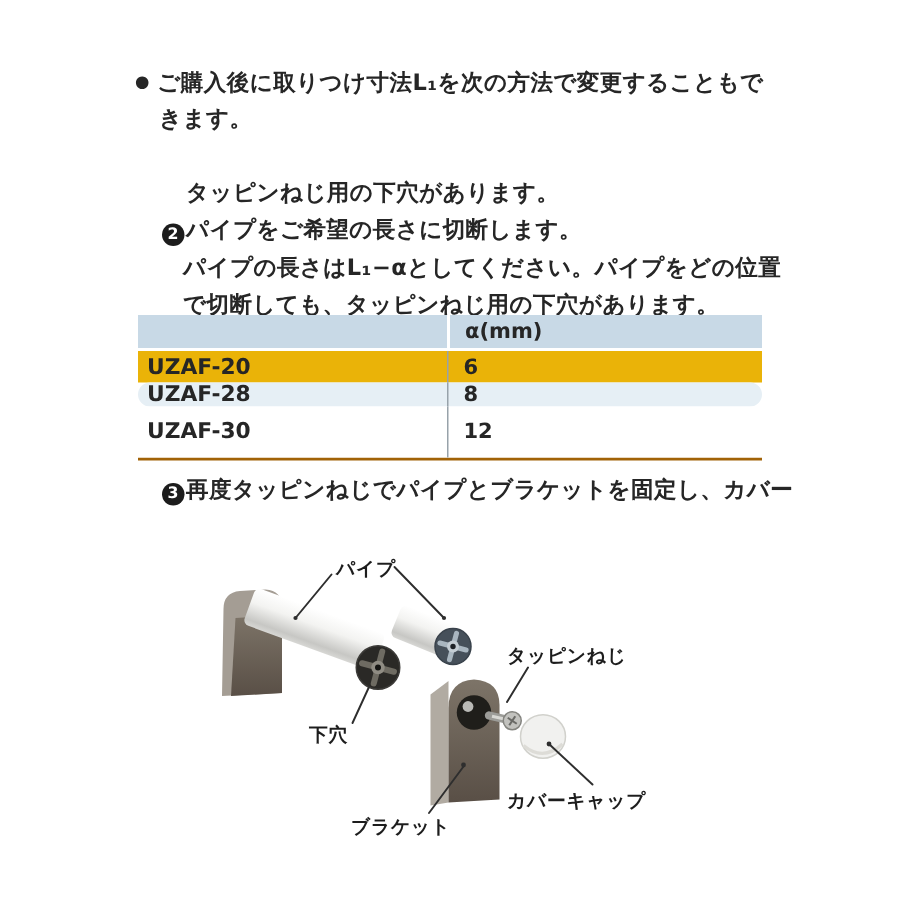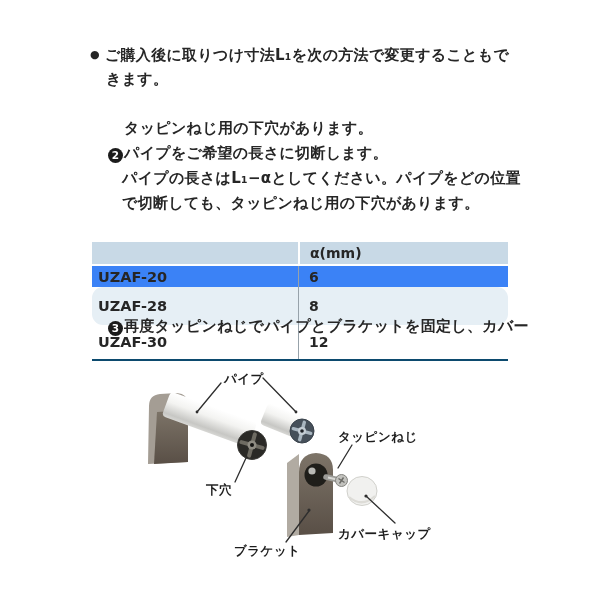--- a/index.html
+++ b/index.html
@@ -13,26 +13,26 @@
   }
   .bullet{font-size:11px;vertical-align:2px;margin-right:5px;}
   .badge{
     display:inline-block;width:15px;height:15px;border-radius:50%;
     background:#1c1c1c;color:#ffffff;font-size:10.5px;font-weight:bold;
     text-align:center;line-height:15px;vertical-align:-1px;margin-right:1px;
   }
   
   .spec-table{
     position:absolute;left:92px;top:210px;width:416px;
-    border-bottom:2px solid #0c4a6e;font-weight:600;margin-top:32px;
+    border-bottom:2px solid #a16207;font-weight:600;
   }
   .t-row{display:flex;align-items:stretch;}
   .t-row.head{height:22px;background:#c8d9e6;margin-bottom:2px;}
-  .t-row.r0{height:21px;background:#3b82f6;}
-  .t-row.r1{height:38px;background:#e6eff5;border-radius:11px;}
+  .t-row.r0{height:21px;background:#eab308;}
+  .t-row.r1{height:16px;background:#e6eff5;border-radius:11px;}
   .t-row.r2{height:34px;background:#ffffff;}
   .t-cell-model{
     width:200px;padding-left:6px;font-weight:bold;font-size:14.5px;
     display:flex;align-items:center;
   }
   .t-cell-val{
     flex:1;padding-left:10px;font-size:14px;border-left:1px solid #97a2aa;
     display:flex;align-items:center;
   }
   .t-row.head .t-cell-val{border-left:2px solid #ffffff;font-style:normal;}

